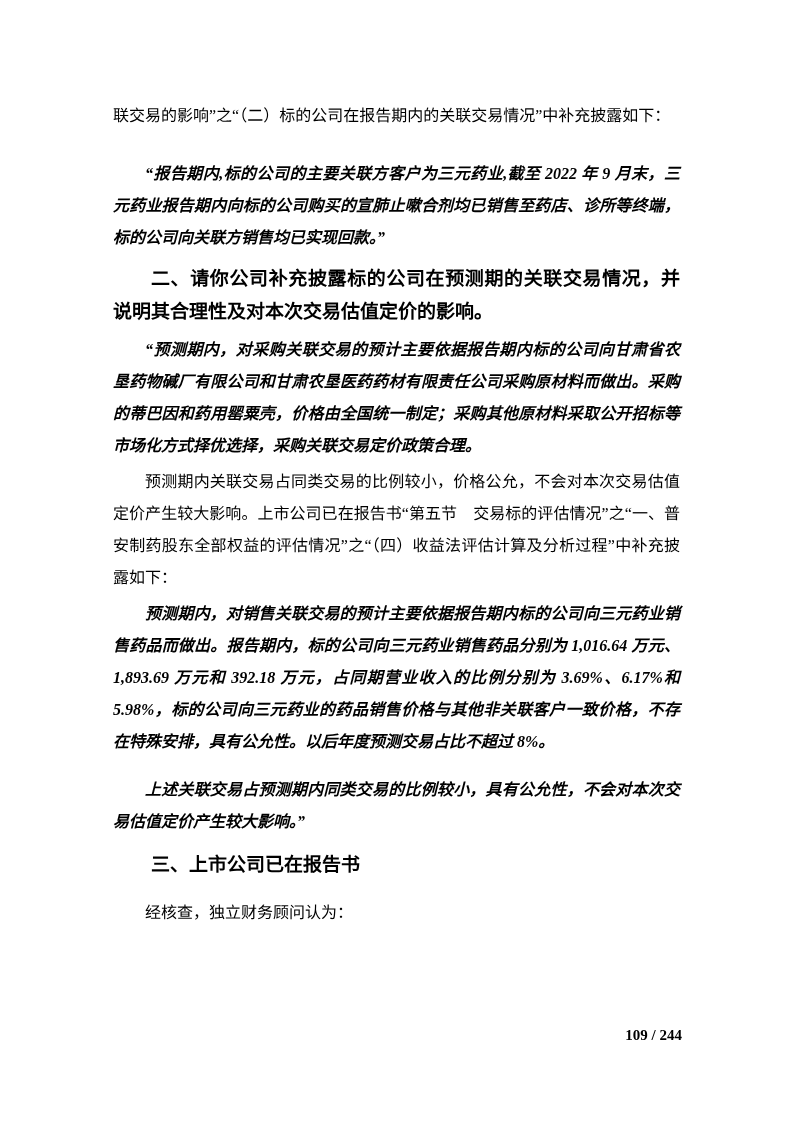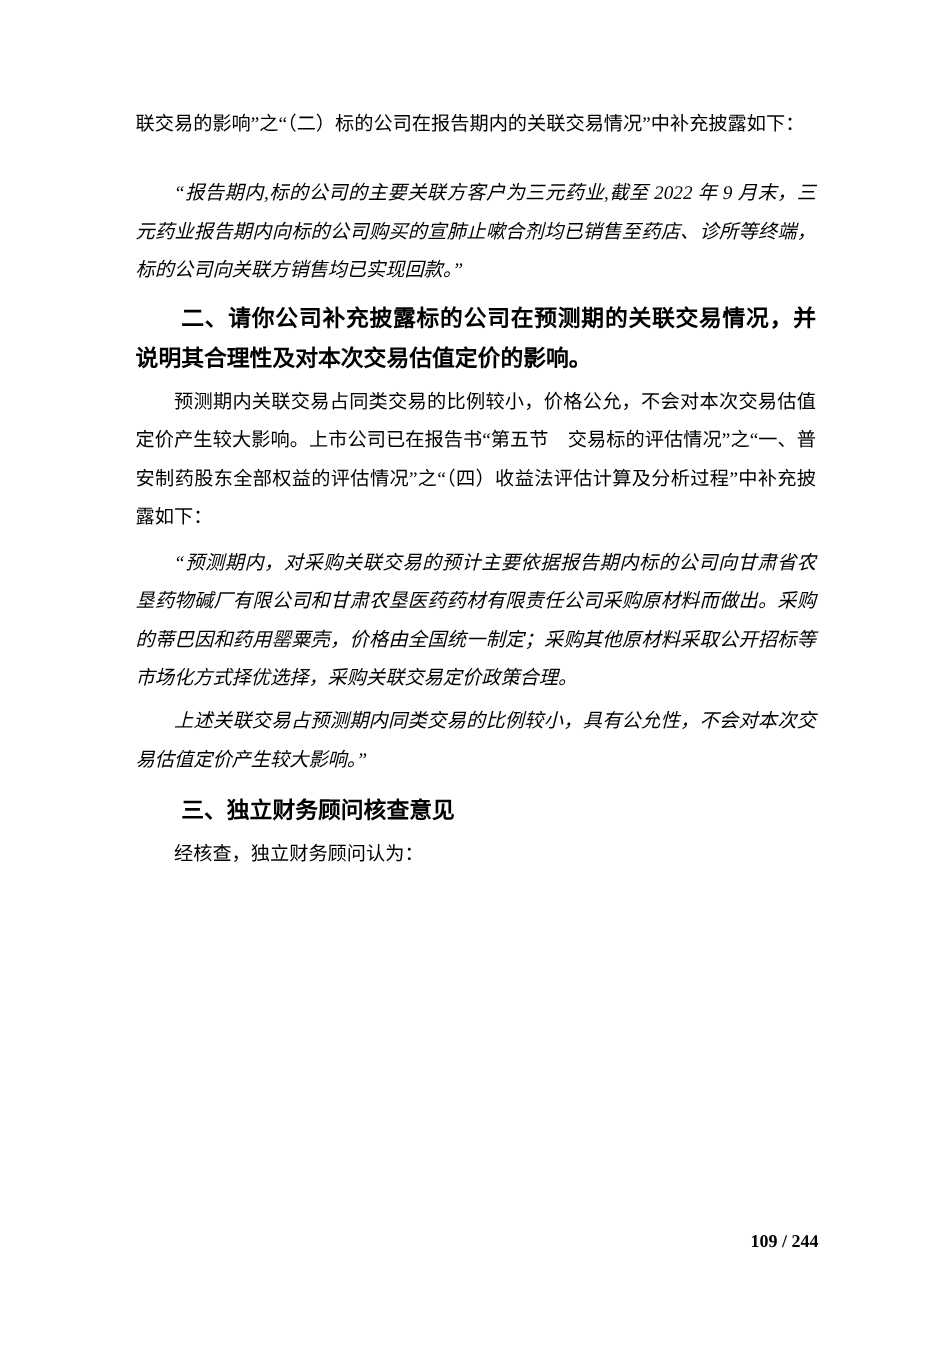--- a/index.html
+++ b/index.html
@@ -31,31 +31,31 @@
   }
   .body-text {
     font-family: "Liberation Serif", "DejaVu Serif", serif;
     font-weight: normal;
   }
   .no-indent {
     text-indent: 0;
   }
   .quote-text {
     font-family: "Liberation Serif", "DejaVu Serif", serif;
-    font-weight: normal;
+    font-weight: bold;
     font-style: italic;
   }
   .heading-text {
     font-family: "Liberation Sans", "DejaVu Sans", sans-serif;
     font-weight: bold;
     font-size: 19px;
     line-height: 33px;
   }
-  .mt0  { margin-top: 4px; }
-  .mt2  { margin-top: 4px; }
+  .mt0  { margin-top: 16px; }
+  .mt2  { margin-top: 16px; }
   .mt4  { margin-top: 4px; }
   .mt6  { margin-top: 6px; }
   .mt8  { margin-top: 8px; }
   .mt10 { margin-top: 10px; }
   .mt26 { margin-top: 26px; }
   .footer {
     position: absolute;
     top: 1025px;
     right: 111px;
     font-family: "Liberation Serif", "DejaVu Serif", serif;
@@ -69,28 +69,29 @@
 <body>
 
 <div class="page">
   <div class="content">
     <p class="para body-text no-indent mt0">联交易的影响”之“（二）标的公司在报告期内的关联交易情况”中补充披露如下：</p>
 
     <p class="para quote-text mt26">“报告期内,标的公司的主要关联方客户为三元药业,截至 2022 年 9 月末，三元药业报告期内向标的公司购买的宣肺止嗽合剂均已销售至药店、诊所等终端，标的公司向关联方销售均已实现回款。”</p>
 
     <p class="para heading-text mt8">二、请你公司补充披露标的公司在预测期的关联交易情况，并说明其合理性及对本次交易估值定价的影响。</p>
 
+    <p class="para quote-text mt6">“预测期内，对采购关联交易的预计主要依据报告期内标的公司向甘肃省农垦药物碱厂有限公司和甘肃农垦医药药材有限责任公司采购原材料而做出。采购的蒂巴因和药用罂粟壳，价格由全国统一制定；采购其他原材料采取公开招标等市场化方式择优选择，采购关联交易定价政策合理。</p>
+
     <p class="para body-text mt4">预测期内关联交易占同类交易的比例较小，价格公允，不会对本次交易估值定价产生较大影响。上市公司已在报告书“第五节　交易标的评估情况”之“一、普安制药股东全部权益的评估情况”之“（四）收益法评估计算及分析过程”中补充披露如下：</p>
 
-    <p class="para quote-text mt6">“预测期内，对采购关联交易的预计主要依据报告期内标的公司向甘肃省农垦药物碱厂有限公司和甘肃农垦医药药材有限责任公司采购原材料而做出。采购的蒂巴因和药用罂粟壳，价格由全国统一制定；采购其他原材料采取公开招标等市场化方式择优选择，采购关联交易定价政策合理。</p>
-
+    <p class="para quote-text mt4">预测期内，对销售关联交易的预计主要依据报告期内标的公司向三元药业销售药品而做出。报告期内，标的公司向三元药业销售药品分别为 1,016.64 万元、1,893.69 万元和 392.18 万元，占同期营业收入的比例分别为 3.69%、6.17%和 5.98%，标的公司向三元药业的药品销售价格与其他非关联客户一致价格，不存在特殊安排，具有公允性。以后年度预测交易占比不超过 8%。</p>
 
     <p class="para quote-text mt0">上述关联交易占预测期内同类交易的比例较小，具有公允性，不会对本次交易估值定价产生较大影响。”</p>
 
-    <p class="para heading-text mt10">三、独立财务顾问核查意见</p>
+    <p class="para heading-text mt10">三、上市公司已在报告书</p>
 
     <p class="para body-text mt2">经核查，独立财务顾问认为：</p>
 
   </div>
 
   <div class="footer">
     <span>109 / 244</span>
   </div>
 </div>
 

